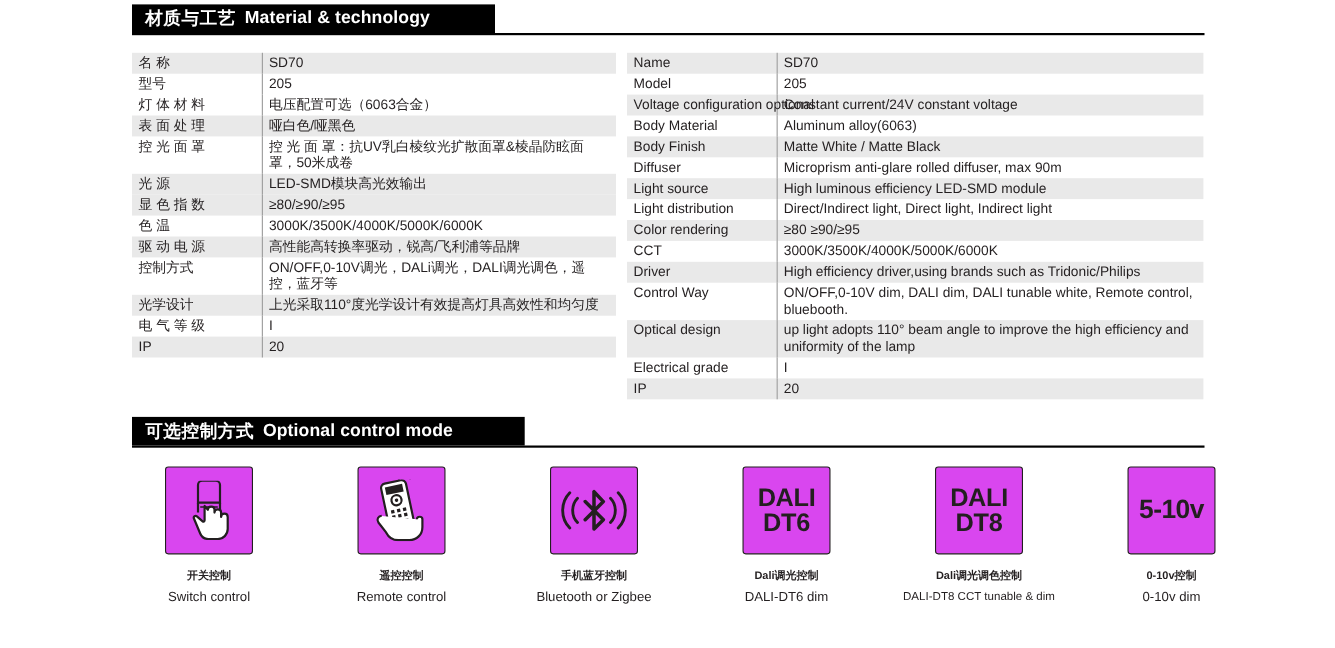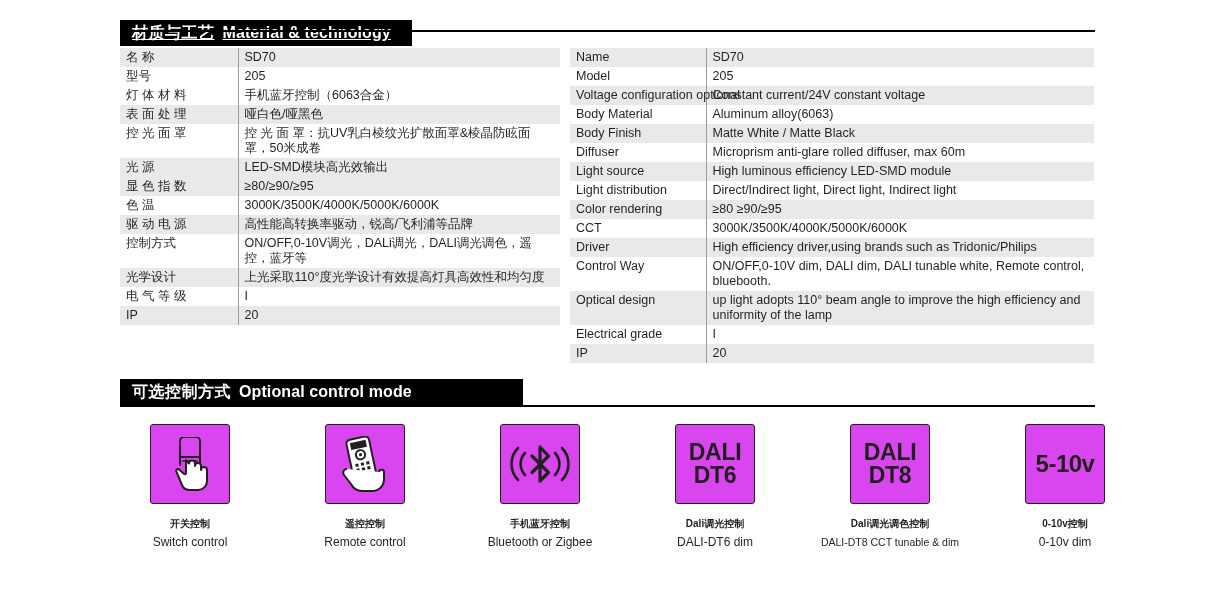--- a/index.html
+++ b/index.html
@@ -132,21 +132,21 @@
   .zeroten {
     font-size: 24px;
     font-weight: bold;
     letter-spacing: -0.5px;
     color: #231f20;
   }
 </style>
 </head>
 <body>
 
-<div class="section-banner" style="left:120px; top:20px; width:292px;text-decoration:underline;">
+<div class="section-banner" style="left:120px; top:4px; width:330px;">
   <span class="cn">材质与工艺</span>
   <span class="en">Material &amp; technology</span>
 </div>
 <div class="banner-rule" style="left:120px; top:30px; width:975px;"></div>
 
 <table id="table-cn" class="spec-table">
   <colgroup>
       <col class="c1">
       <col class="c2">
     </colgroup>
@@ -154,21 +154,21 @@
     <tr class="alt">
       <td class="label">名 称</td>
       <td class="value">SD70</td>
     </tr>
     <tr>
       <td class="label">型号</td>
       <td class="value">205</td>
     </tr>
     <tr>
       <td class="label">灯 体 材 料</td>
-      <td class="value">手机蓝牙控制（6063合金）</td>
+      <td class="value">电压配置可选（6063合金）</td>
     </tr>
     <tr class="alt">
       <td class="label">表 面 处 理</td>
       <td class="value">哑白色/哑黑色</td>
     </tr>
     <tr>
       <td class="label">控 光 面 罩</td>
       <td class="value">控 光 面 罩：抗UV乳白棱纹光扩散面罩&amp;棱晶防眩面罩，50米成卷</td>
     </tr>
     <tr class="alt">
@@ -227,21 +227,21 @@
     <tr>
       <td class="label">Body Material</td>
       <td class="value">Aluminum alloy(6063)</td>
     </tr>
     <tr class="alt">
       <td class="label">Body Finish</td>
       <td class="value">Matte White / Matte Black</td>
     </tr>
     <tr>
       <td class="label">Diffuser</td>
-      <td class="value">Microprism anti-glare rolled diffuser, max 60m</td>
+      <td class="value">Microprism anti-glare rolled diffuser, max 90m</td>
     </tr>
     <tr class="alt">
       <td class="label">Light source</td>
       <td class="value">High luminous efficiency LED-SMD module</td>
     </tr>
     <tr>
       <td class="label">Light distribution</td>
       <td class="value">Direct/Indirect light, Direct light, Indirect light</td>
     </tr>
     <tr class="alt">
@@ -268,21 +268,21 @@
       <td class="label">Electrical grade</td>
       <td class="value">I</td>
     </tr>
     <tr class="alt">
       <td class="label">IP</td>
       <td class="value">20</td>
     </tr>
   </tbody>
 </table>
 
-<div class="section-banner" style="left:120px; top:379px; width:403px;">
+<div class="section-banner" style="left:120px; top:379px; width:357px;">
   <span class="cn">可选控制方式</span>
   <span class="en">Optional control mode</span>
 </div>
 <div class="banner-rule" style="left:120px; top:405px; width:975px;"></div>
 
 <div class="icon-row">
 
   <div class="icon-item" style="left:-10px; top:0;">
     <div class="icon-box">
       <svg width="46" height="54" viewBox="0 0 46 54">

